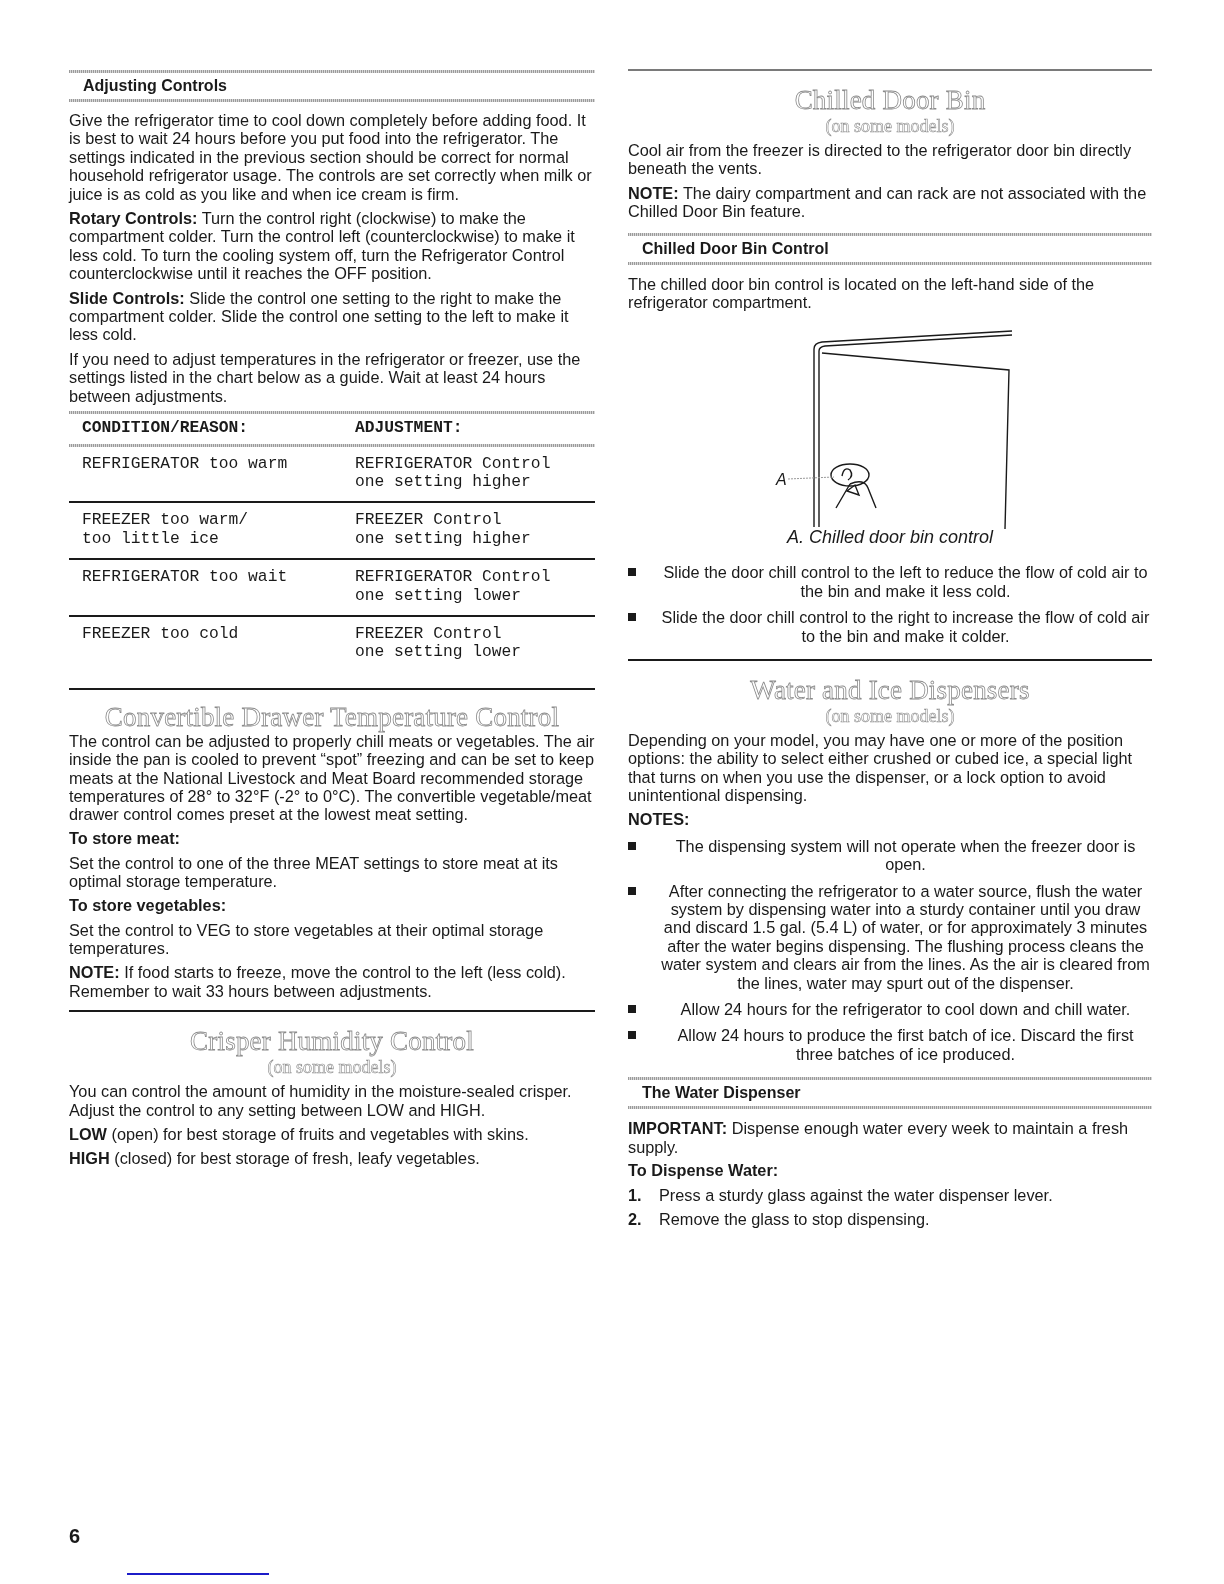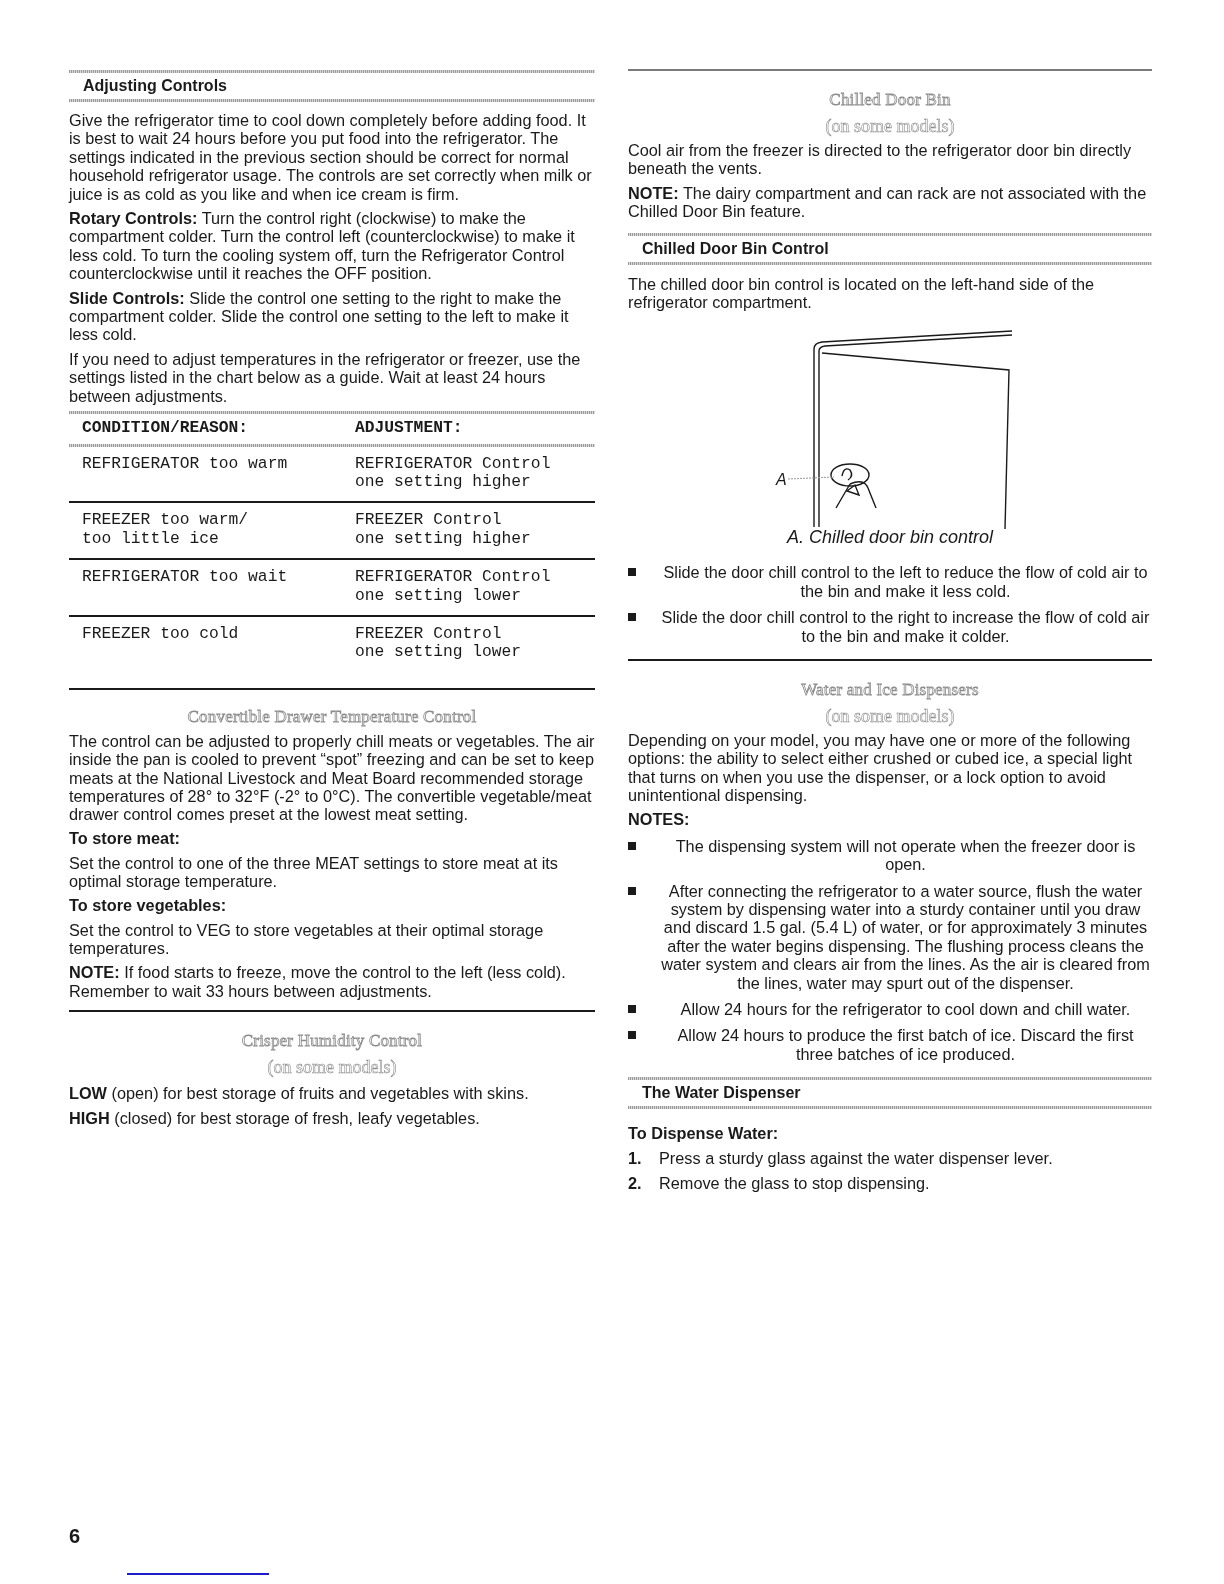--- a/index.html
+++ b/index.html
@@ -8,21 +8,21 @@
   .col { position: absolute; top: 8px; }
   .col-left { left: 69px; width: 526px; }
   .col-right { left: 628px; width: 524px; }
   p { margin: 0; font-size: 16.3px; line-height: 18.4px; }
   .gap { margin-top: 6px; }
   b { font-weight: bold; }
   .dotrule { height: 3px; background: repeating-linear-gradient(90deg, #9a9a9a 0 1px, #d8d8d8 1px 2px); }
   .solidrule { height: 2px; background: #1a1a1a; }
   .greyrule { height: 2px; background: #7a7a7a; }
   .subhead { font-weight: bold; font-size: 16px; padding: 4px 0 4px 14px; }
-  .title { font-family: "Liberation Serif", serif; color: #ffffff; font-size: 17px; text-align: center;
+  .title { font-family: "Liberation Serif", serif; color: #ffffff; font-size: 27px; text-align: center;
            -webkit-text-stroke: 0.8px #8c8c8c; letter-spacing: 0.2px; line-height: 30px; }
   .subtitle { font-family: "Liberation Serif", serif; color: #ffffff; font-size: 18px; text-align: center;
               -webkit-text-stroke: 0.6px #8c8c8c; line-height: 22px; }
   .bold-head { font-weight: bold; font-size: 16.3px; line-height: 19px; margin-top: 5px; }
   table.chart { width: 100%; border-collapse: collapse; }
   table.chart td { vertical-align: top; font-size: 16.3px; line-height: 18.4px; padding: 0 0 0 13px; font-family: Liberation Mono, monospace; }
   table.chart td.c2 { width: 240px; padding-left: 0; }
   .tr-rule td { padding: 0 !important; height: 2px; background: #1a1a1a; }
   .bullets { margin: 0; padding: 0; list-style: none; text-align: center; }
   .bullets li { position: relative; padding-left: 31px; font-size: 16.3px; line-height: 18.4px; margin-top: 8px; }
@@ -98,20 +98,21 @@
   <p class="gap">Set the control to one of the three MEAT settings to store meat at its optimal storage temperature.</p>
   <div class="bold-head">To store vegetables:</div>
   <p class="gap">Set the control to VEG to store vegetables at their optimal storage temperatures.</p>
   <p class="gap"><b>NOTE:</b><span> If food starts to freeze, move the control to the left (less cold). Remember to wait 33 hours between adjustments.</span></p>
 
   <div style="height:10px"></div>
   <div class="solidrule"></div>
   <div style="height:14px"></div>
   <div class="title">Crisper Humidity Control</div>
   <div class="subtitle">(on some models)</div>
+  <p style="margin-top:4px">You can control the amount of humidity in the moisture-sealed crisper. Adjust the control to any setting between LOW and HIGH.</p>
   <p class="gap"><b>LOW</b><span> (open) for best storage of fruits and vegetables with skins.</span></p>
   <p class="gap"><b>HIGH</b><span> (closed) for best storage of fresh, leafy vegetables.</span></p>
 </div>
 
 <div class="col col-right">
   <div style="height:61px"></div>
   <div class="greyrule"></div>
   <div style="height:14px"></div>
   <div class="title">Chilled Door Bin</div>
   <div class="subtitle">(on some models)</div>
@@ -144,34 +145,35 @@
   <ul class="bullets" style="margin-top:-4px">
     <li><span class="sq"></span><span>Slide the door chill control to the left to reduce the flow of cold air to the bin and make it less cold.</span></li>
     <li><span class="sq"></span><span>Slide the door chill control to the right to increase the flow of cold air to the bin and make it colder.</span></li>
   </ul>
 
   <div style="height:14px"></div>
   <div class="solidrule"></div>
   <div style="height:14px"></div>
   <div class="title">Water and Ice Dispensers</div>
   <div class="subtitle">(on some models)</div>
-  <p style="margin-top:4px">Depending on your model, you may have one or more of the following options: the ability to select either crushed or cubed ice, a special light that turns on when you use the dispenser, or a lock option to avoid unintentional dispensing.</p>
+  <p style="margin-top:4px">Depending on your model, you may have one or more of the position options: the ability to select either crushed or cubed ice, a special light that turns on when you use the dispenser, or a lock option to avoid unintentional dispensing.</p>
   <div class="bold-head">NOTES:</div>
   <ul class="bullets">
     <li><span class="sq"></span><span>The dispensing system will not operate when the freezer door is open.</span></li>
     <li><span class="sq"></span><span>After connecting the refrigerator to a water source, flush the water system by dispensing water into a sturdy container until you draw and discard 1.5 gal. (5.4 L) of water, or for approximately 3 minutes after the water begins dispensing. The flushing process cleans the water system and clears air from the lines. As the air is cleared from the lines, water may spurt out of the dispenser.</span></li>
     <li><span class="sq"></span><span>Allow 24 hours for the refrigerator to cool down and chill water.</span></li>
     <li><span class="sq"></span><span>Allow 24 hours to produce the first batch of ice. Discard the first three batches of ice produced.</span></li>
   </ul>
 
   <div style="height:14px"></div>
   <div class="dotrule"></div>
   <div class="subhead">The Water Dispenser</div>
   <div class="dotrule"></div>
   <div style="height:10px"></div>
+  <p><b>IMPORTANT:</b><span> Dispense enough water every week to maintain a fresh supply.</span></p>
   <div class="bold-head">To Dispense Water:</div>
   <ol class="steps">
     <li><span class="num">1.</span><span>Press a sturdy glass against the water dispenser lever.</span></li>
     <li><span class="num">2.</span><span>Remove the glass to stop dispensing.</span></li>
   </ol>
 </div>
 
 <div class="pagenum">6</div>
 <div class="footline"></div>
 

